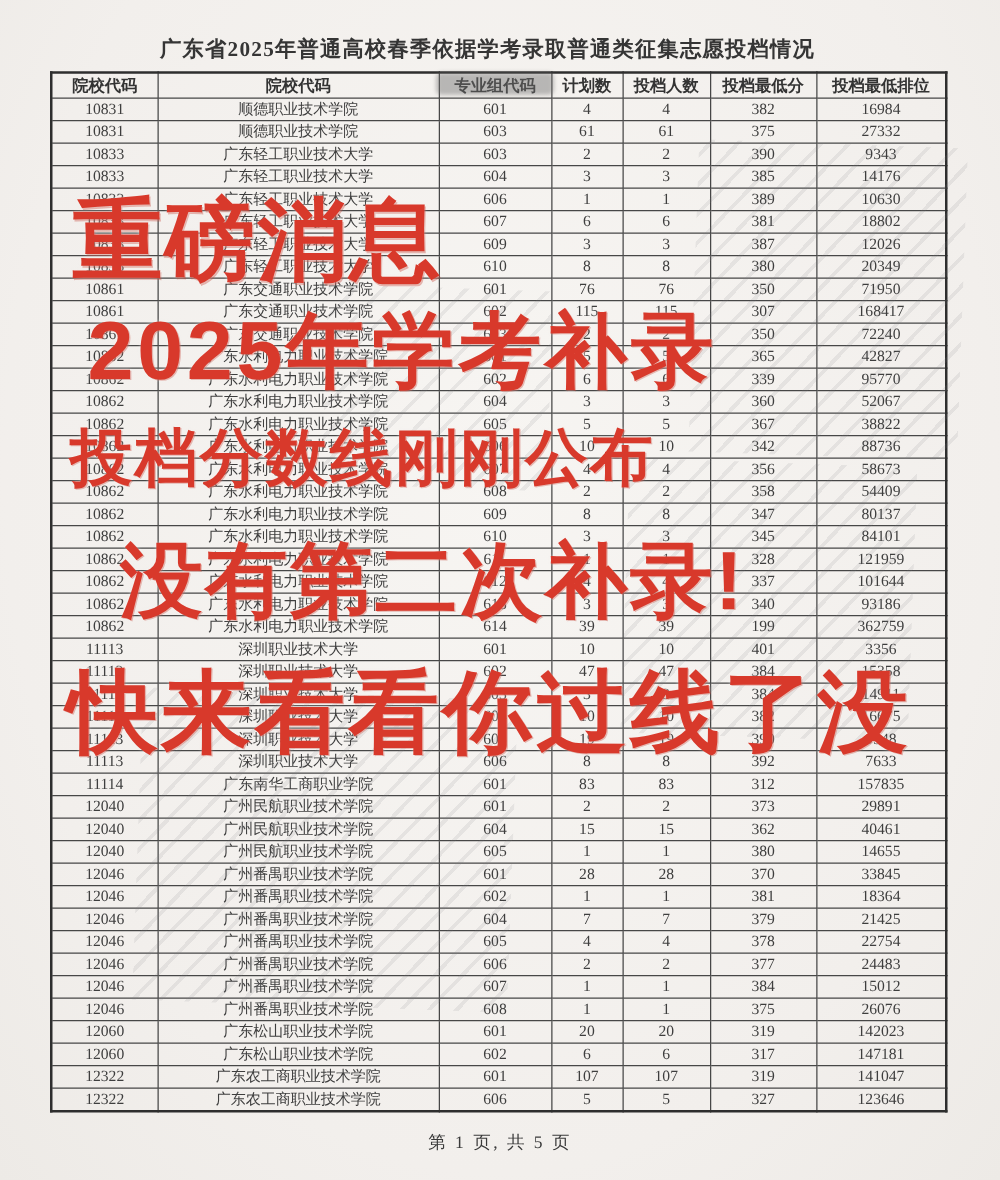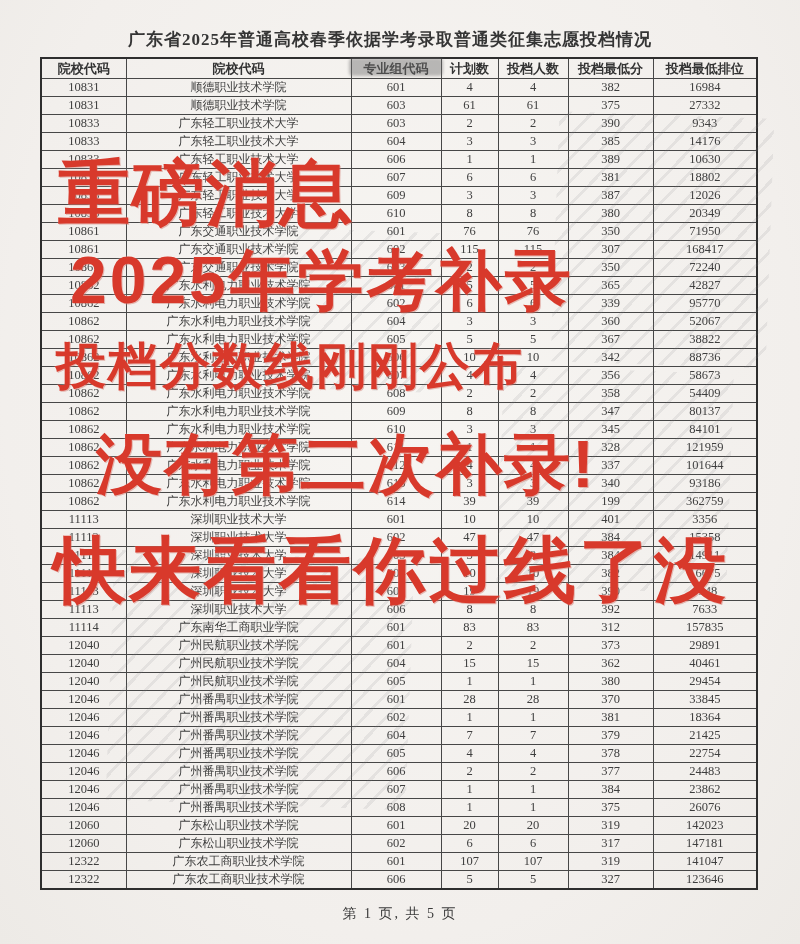--- a/index.html
+++ b/index.html
@@ -381,21 +381,21 @@
         <td>362</td>
         <td>40461</td>
       </tr>
       <tr>
         <td>12040</td>
         <td class="name-cell">广州民航职业技术学院</td>
         <td>605</td>
         <td>1</td>
         <td>1</td>
         <td>380</td>
-        <td>29454</td>
+        <td>14655</td>
       </tr>
       <tr>
         <td>12046</td>
         <td class="name-cell">广州番禺职业技术学院</td>
         <td>601</td>
         <td>28</td>
         <td>28</td>
         <td>370</td>
         <td>33845</td>
       </tr>
@@ -435,21 +435,21 @@
         <td>377</td>
         <td>24483</td>
       </tr>
       <tr>
         <td>12046</td>
         <td class="name-cell">广州番禺职业技术学院</td>
         <td>607</td>
         <td>1</td>
         <td>1</td>
         <td>384</td>
-        <td>23862</td>
+        <td>15012</td>
       </tr>
       <tr>
         <td>12046</td>
         <td class="name-cell">广州番禺职业技术学院</td>
         <td>608</td>
         <td>1</td>
         <td>1</td>
         <td>375</td>
         <td>26076</td>
       </tr>

